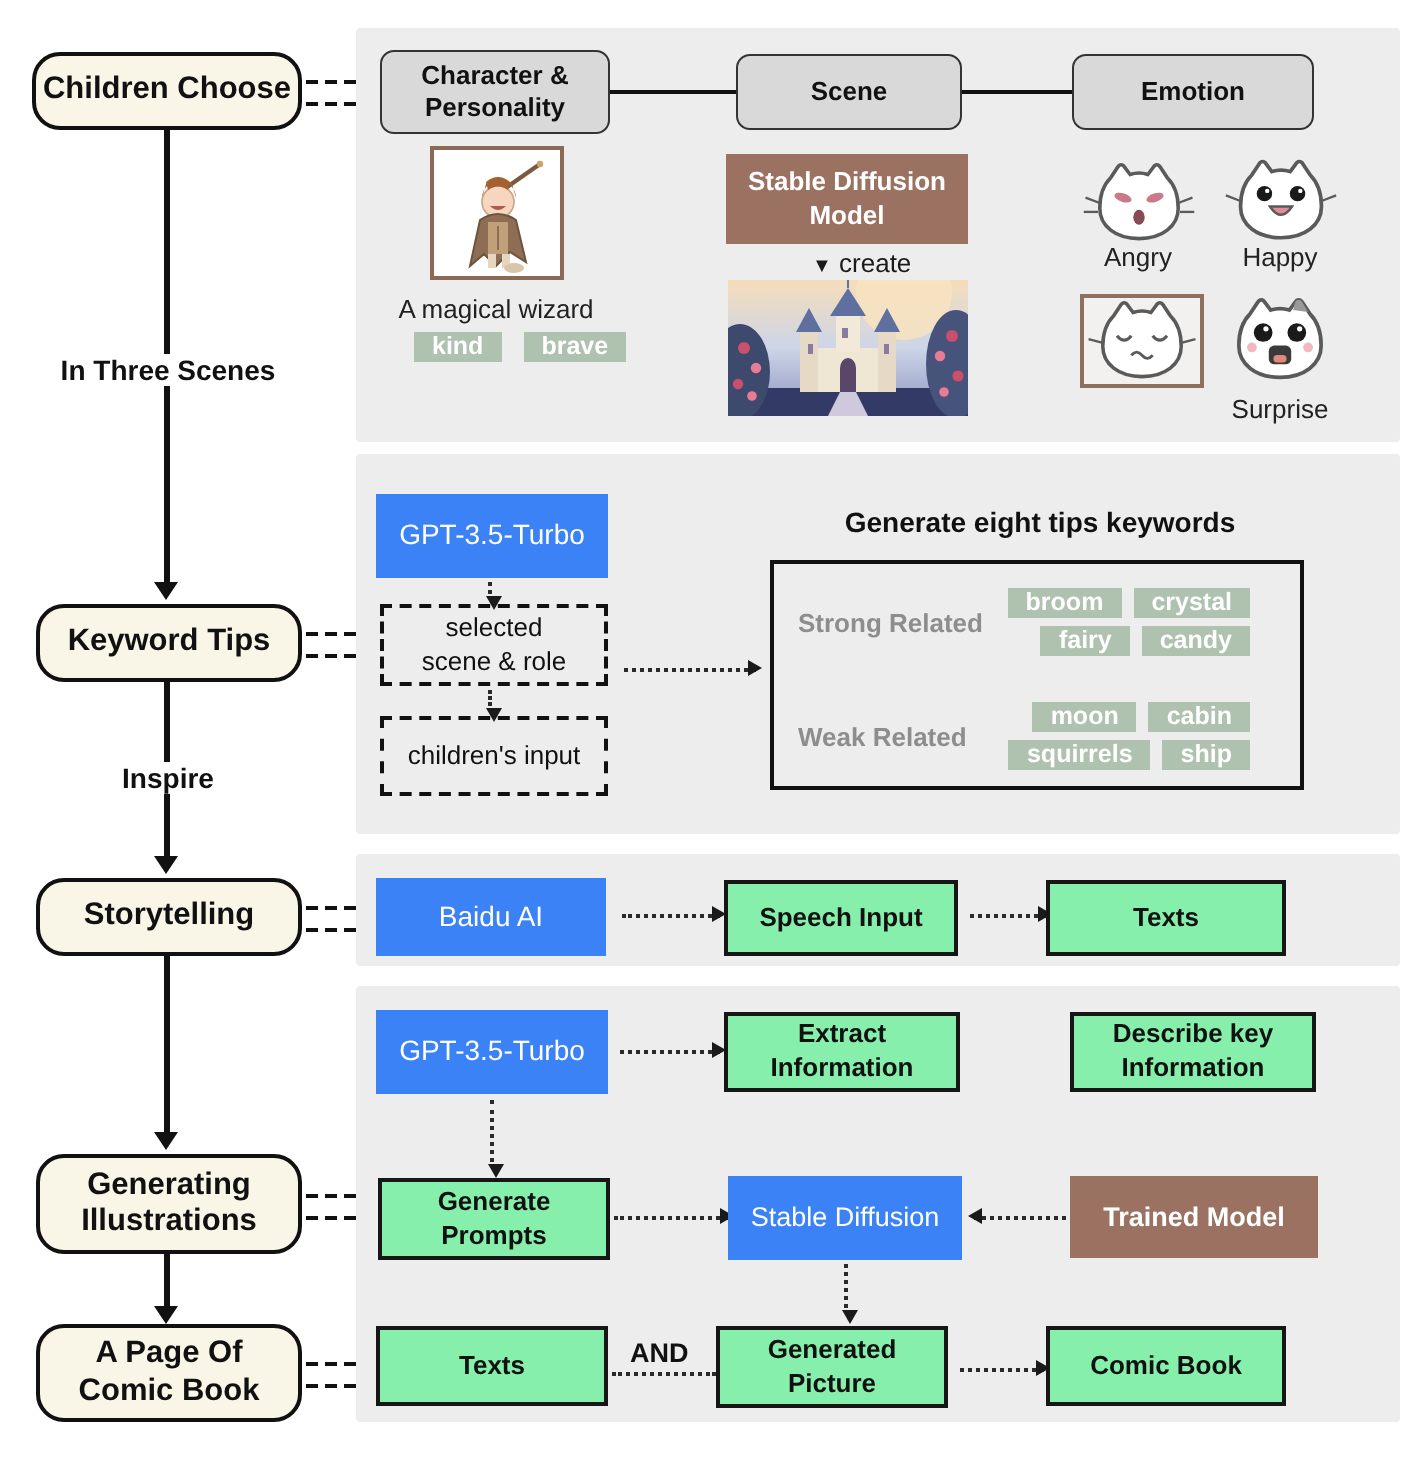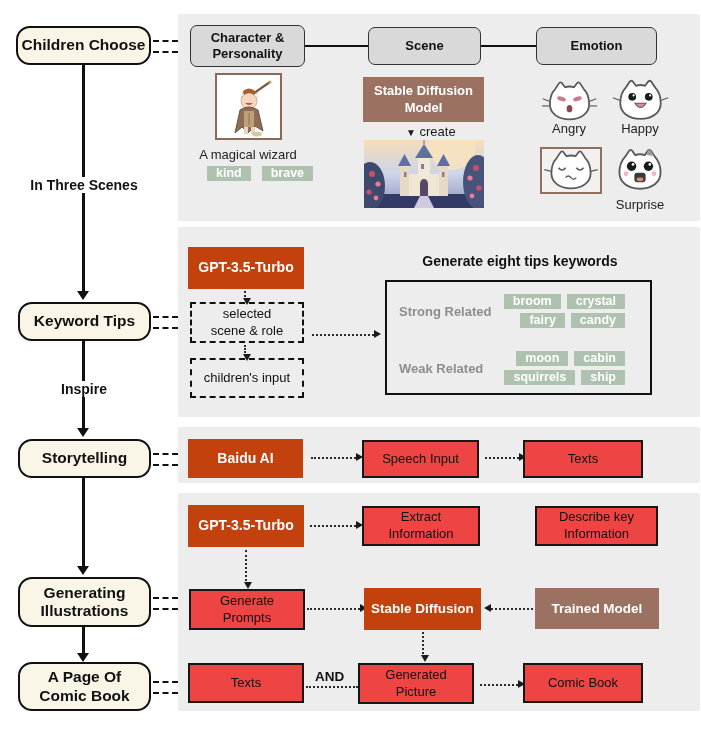--- a/index.html
+++ b/index.html
@@ -6,23 +6,23 @@
   #stage{position:relative;width:701px;height:731px;background:#ffffff;
          font-family:"Liberation Sans",sans-serif;color:#111;overflow:hidden;}
   .abs{position:absolute;box-sizing:border-box;}
   .ctr{display:flex;align-items:center;justify-content:center;text-align:center;}
   .ml{white-space:pre-line;}
   .panel{background:#ededed;border-radius:2px;}
   .leftnode{background:#faf6e7;border:2.5px solid #111;border-radius:14px;
             font-weight:bold;font-size:15.5px;line-height:1.18;}
   .hdr{background:#d9d9d9;border:1.6px solid #333;border-radius:7px;
        font-weight:bold;font-size:13px;line-height:1.2;}
-  .teal{background:#c2410c;color:#fff;font-weight:bold;font-size:13.5px;line-height:1.25;}
+  .teal{background:#3b82f6;color:#fff;font-weight:normal;font-size:13.5px;line-height:1.25;}
   .brown{background:#9b7262;color:#fff;font-weight:bold;font-size:13px;line-height:1.3;}
-  .wbox{background:#ef4444;border:2px solid #161616;font-weight:normal;font-size:13px;line-height:1.3;}
+  .wbox{background:#86efac;border:2px solid #161616;font-weight:bold;font-size:13px;line-height:1.3;}
   .dashbox{border:2px dashed #111;font-weight:normal;font-size:13px;line-height:1.3;}
   .tag{background:#aec2af;color:#fff;font-weight:bold;font-size:12.5px;
        padding:0 9px;height:15px;line-height:15px;display:inline-block;}
   .tagrow{display:flex;gap:6px;justify-content:flex-end;margin-bottom:4px;}
   .graylab{font-weight:bold;font-size:13px;color:#8d8d8d;}
   .cap{font-size:13px;color:#222;}
   .vline{position:absolute;width:2.5px;background:#111;}
   .vline.head::after{content:"";position:absolute;bottom:-9px;left:-5.2px;
        border:6.5px solid transparent;border-bottom:0;border-top:9px solid #111;}
   .hline{position:absolute;height:2.2px;background:#111;}

